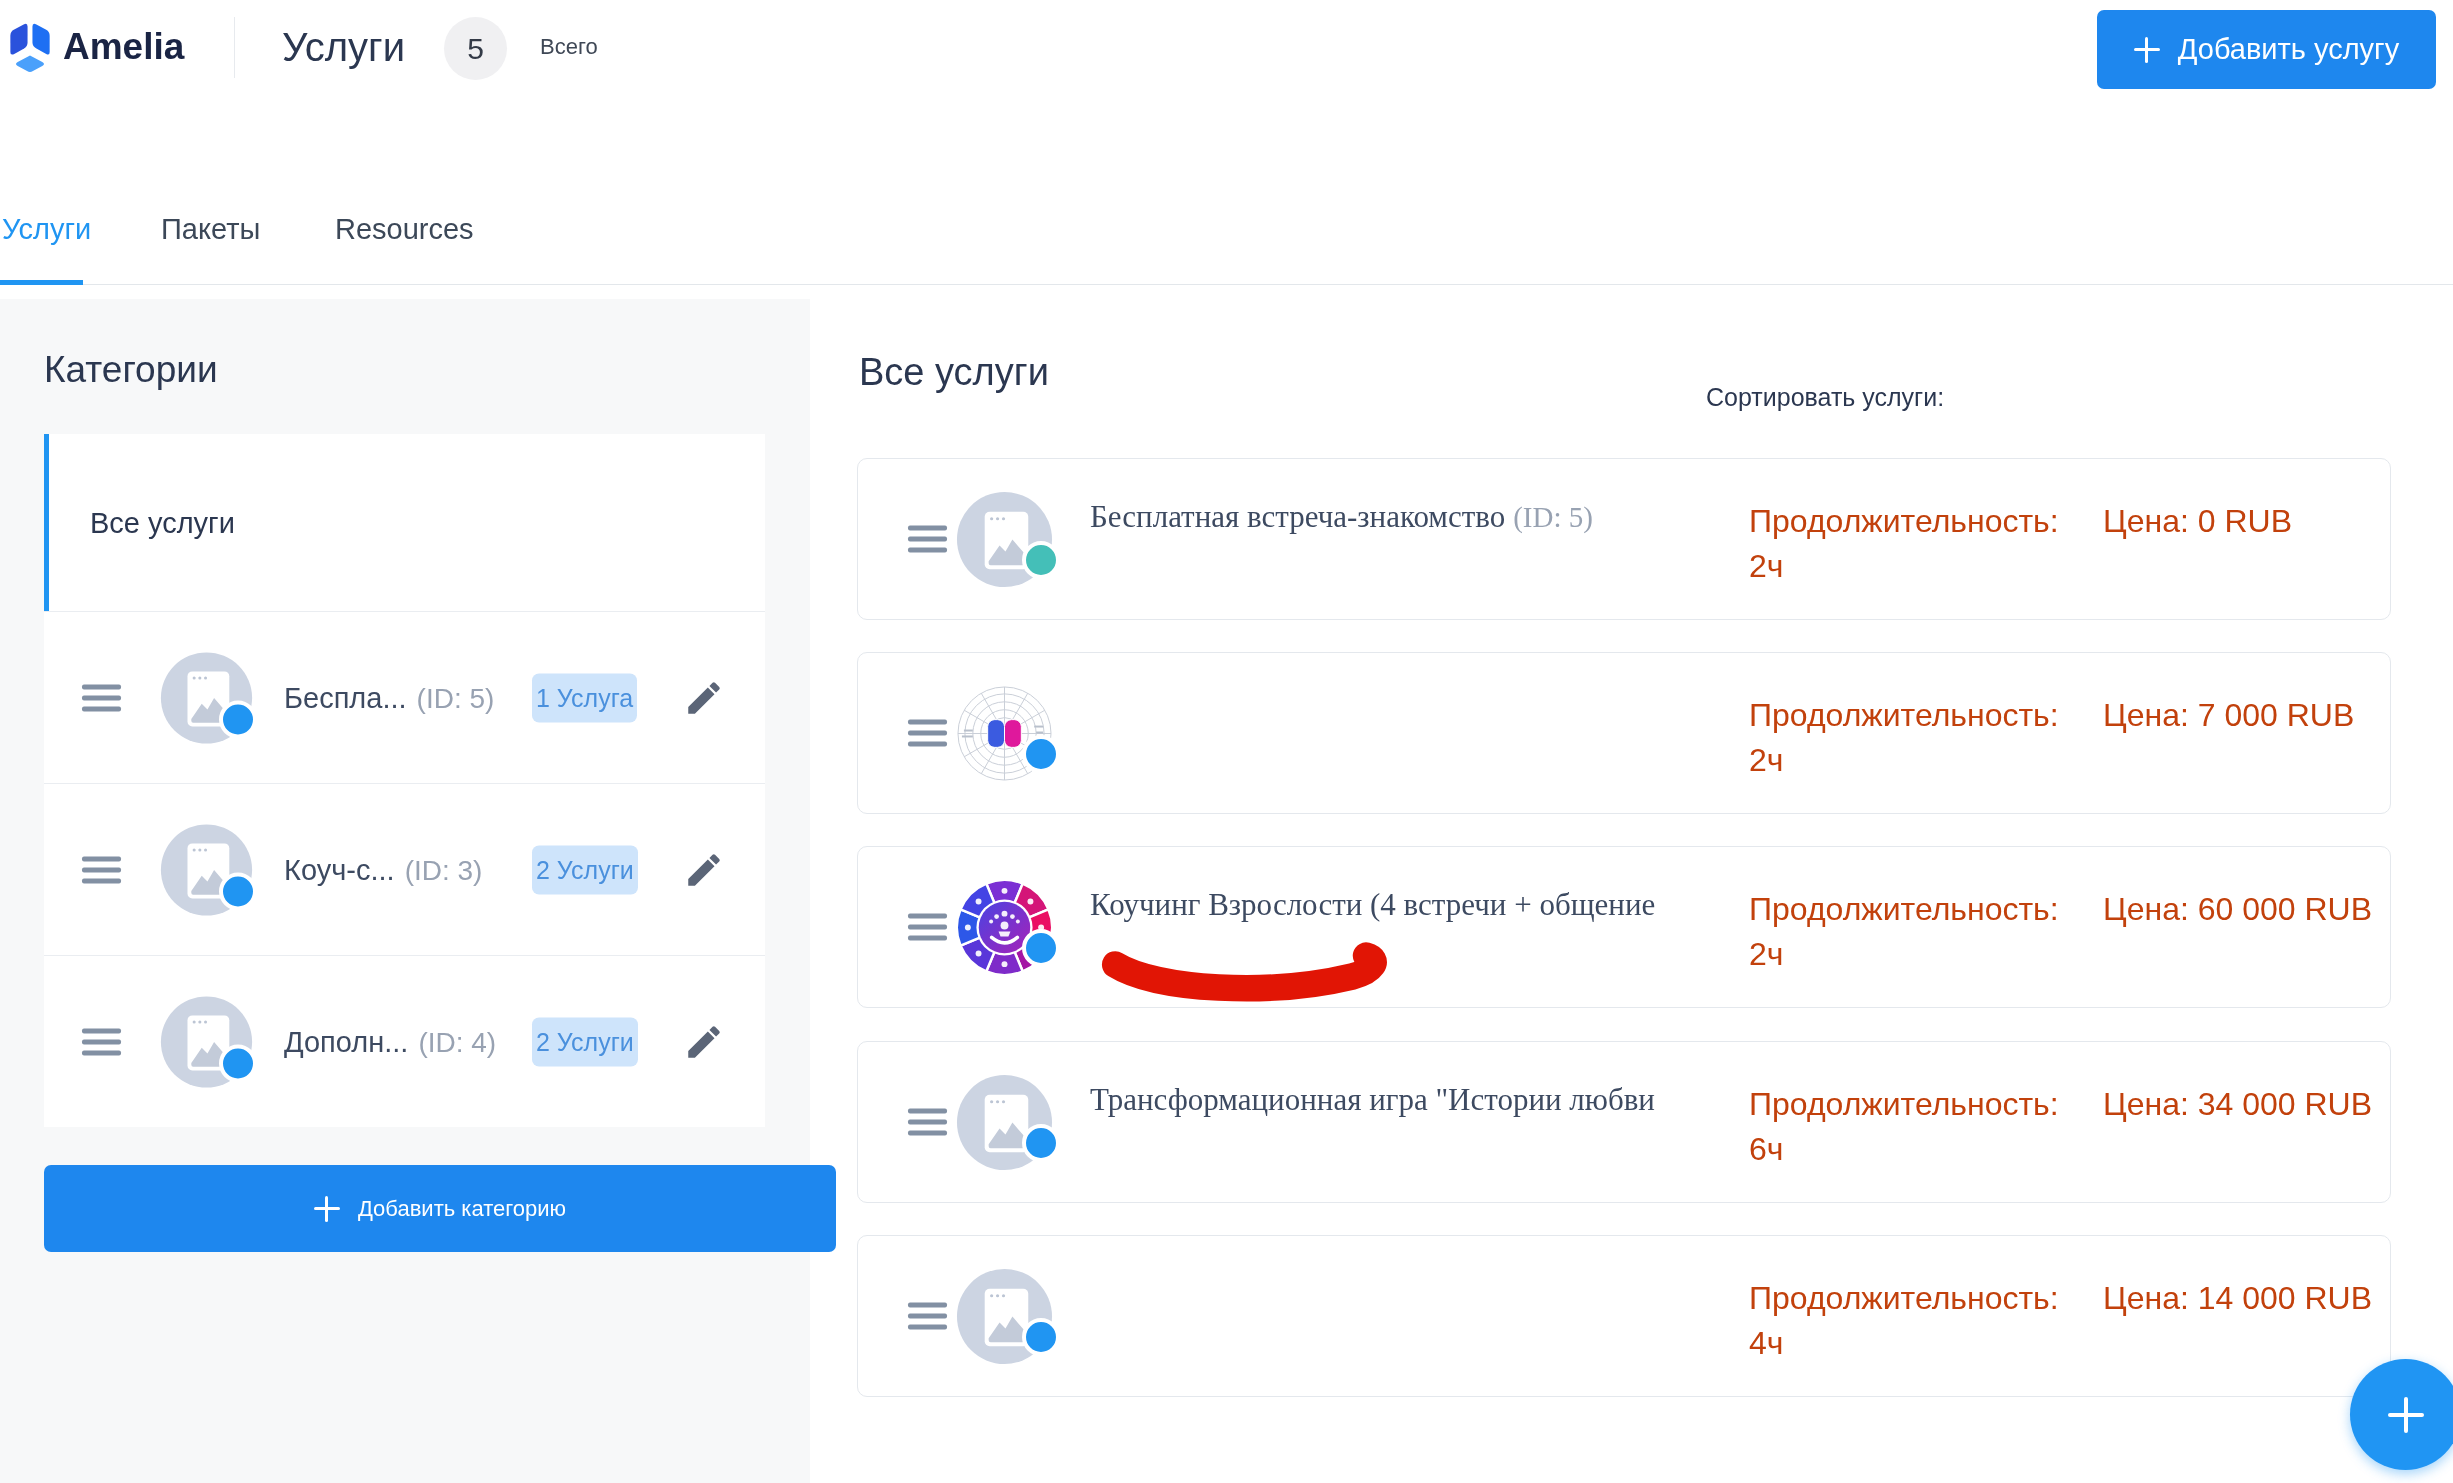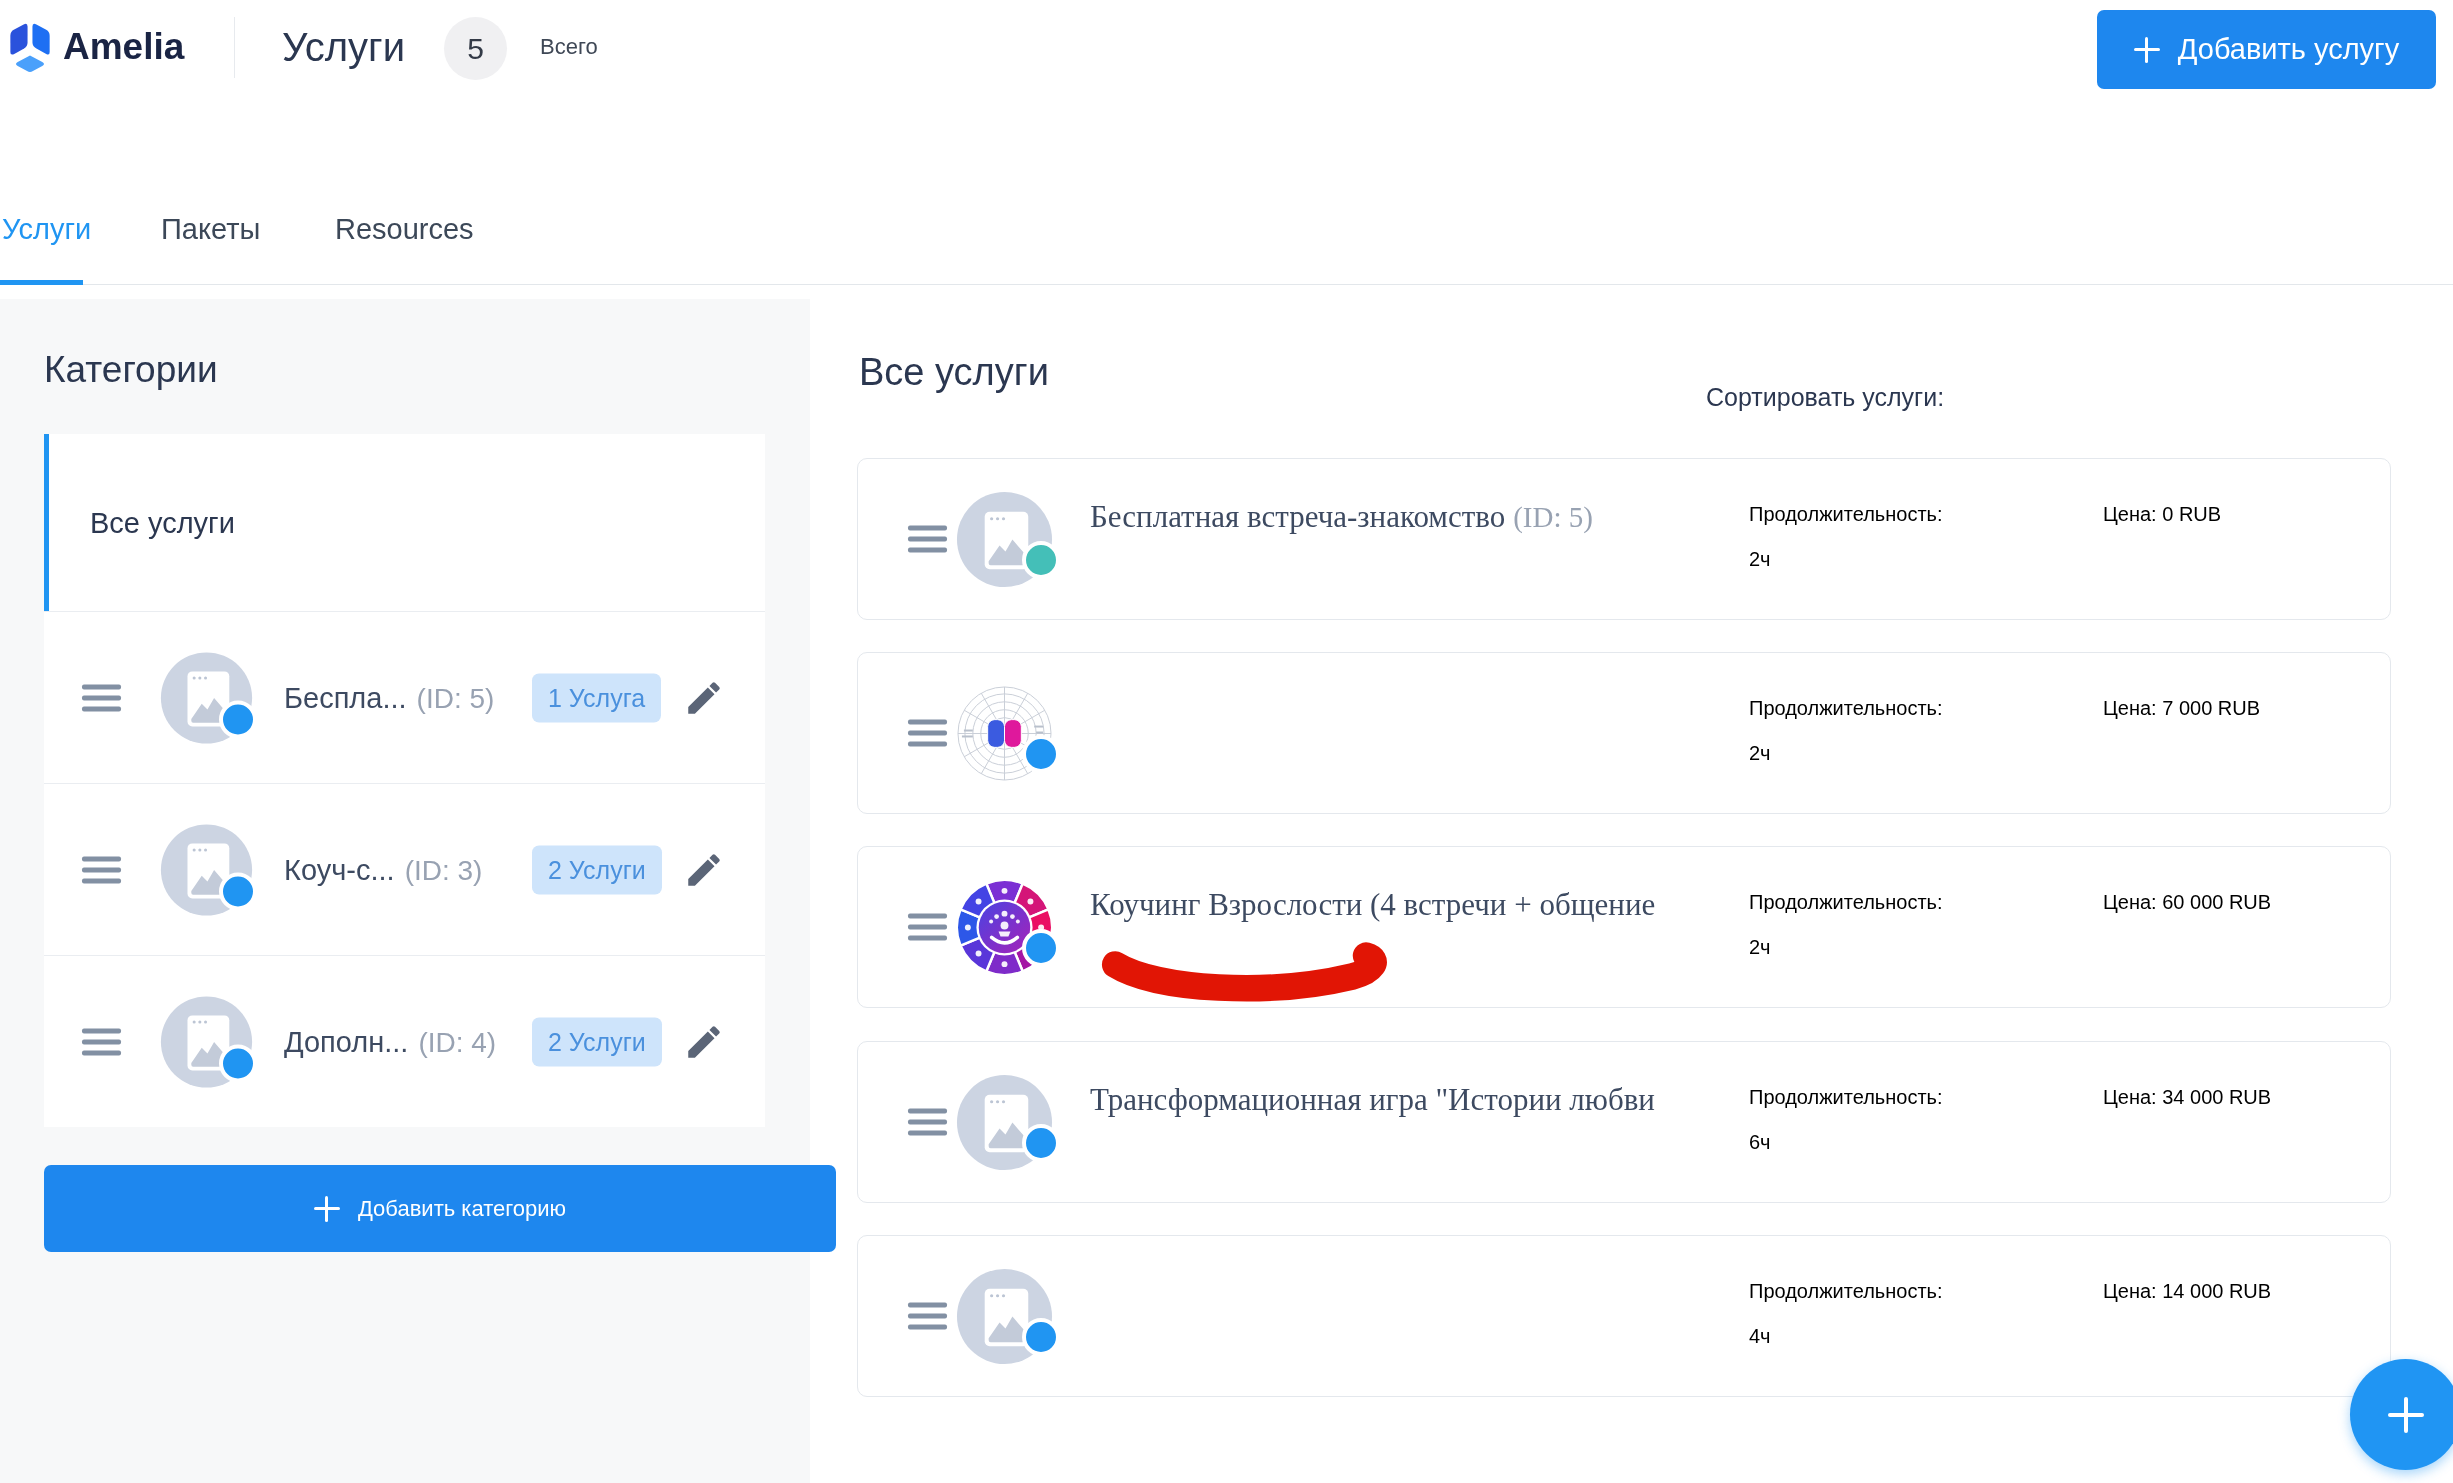--- a/index.html
+++ b/index.html
@@ -36,39 +36,39 @@
   .cat-row{position:relative;height:171px;border-top:1px solid #eaedf1;}
   .handle{position:absolute;left:38px;top:50%;transform:translateY(-50%);width:39px;cursor:grab;}
   .handle i{display:block;height:5px;background:#8290a3;border-radius:2px;margin:6px 0;}
   .avatar-wrap{position:absolute;left:115px;top:50%;transform:translateY(-50%);width:95px;height:95px;}
   .dot{position:absolute;width:38px;height:38px;border-radius:50%;background:#2095f2;border:4px solid #fff;box-sizing:border-box;}
   .cat-dot{left:60px;top:50px;}
   .dot.teal{background:#44bfb8;}
   .cat-name{position:absolute;left:240px;top:50%;transform:translateY(-50%);font-size:29px;color:#3d4a61;white-space:nowrap;}
   .id-label{font-size:28px;color:#98a2b2;margin-left:10px;}
   .cat-badge{position:absolute;left:488px;top:50%;transform:translateY(-50%);background:#cee4fb;color:#4a90dd;
-             font-size:25px;padding:10px 16px;border-radius:7px;white-space:nowrap;cursor:default;}
+             font-size:25px;padding:10px 4px;border-radius:7px;white-space:nowrap;cursor:default;}
   .cat-edit{position:absolute;left:639px;top:50%;transform:translateY(-50%);width:42px;height:42px;cursor:pointer;}
   .add-cat-btn{left:44px;top:866px;width:792px;height:87px;font-size:22px;}
   
   .services-title{position:absolute;left:859px;top:351px;font-size:38px;font-weight:500;color:#2b3750;}
   .sort-label{position:absolute;left:1706px;top:371px;font-size:25px;color:#2b3750;margin-top:12px;}
   .sort-select{position:absolute;left:1975px;top:347px;width:414px;height:75px;background:#fff;border:1px solid #e3e7ec;
                border-radius:8px;box-sizing:border-box;cursor:pointer;}
   .sort-value{position:absolute;left:30px;top:50%;transform:translateY(-50%);font-size:28px;color:#3d4a61;}
   .chevron{position:absolute;right:30px;top:26px;width:14px;height:14px;border-right:2px solid #c3cad3;
            border-bottom:2px solid #c3cad3;transform:rotate(45deg);}
   .service-card{position:absolute;left:857px;width:1534px;height:162px;background:#fff;border:1px solid #e4e8ed;
                 border-radius:10px;box-sizing:border-box;}
   .svc-avatar{position:absolute;left:97px;top:31px;width:99px;height:99px;}
   .svc-dot{left:67px;top:51px;}
   .svc-title{position:absolute;left:232px;top:40px;width:648px;font-size:31px;color:#3d4a61;white-space:nowrap;
              overflow:hidden;font-family:Liberation Serif, serif;}
   .svc-title .id-label{font-size:29px;margin-left:8px;}
-  .svc-col{position:absolute;font-size:20px;color:#000000;white-space:nowrap;}
+  .svc-col{position:absolute;font-size:32px;color:#c2410c;white-space:nowrap;}
   .duration-label{left:891px;top:44px;}
   .duration-value{left:891px;top:89px;}
   .price{left:1245px;top:44px;}
   .annotation{position:absolute;left:1087px;top:933px;width:337px;height:79px;pointer-events:none;}
   .fab{position:absolute;left:2350px;top:1359px;width:111px;height:111px;border-radius:50%;background:#2095f3;
        box-shadow:0 4px 12px rgba(32,149,243,.4);cursor:pointer;}
   .fab .plus{position:absolute;left:38px;top:38px;width:36px;height:36px;}
   .fab .plus::before{top:16.3px;width:36px;height:4px;}
   .fab .plus::after{left:16px;width:4px;height:36px;}
 </style>

